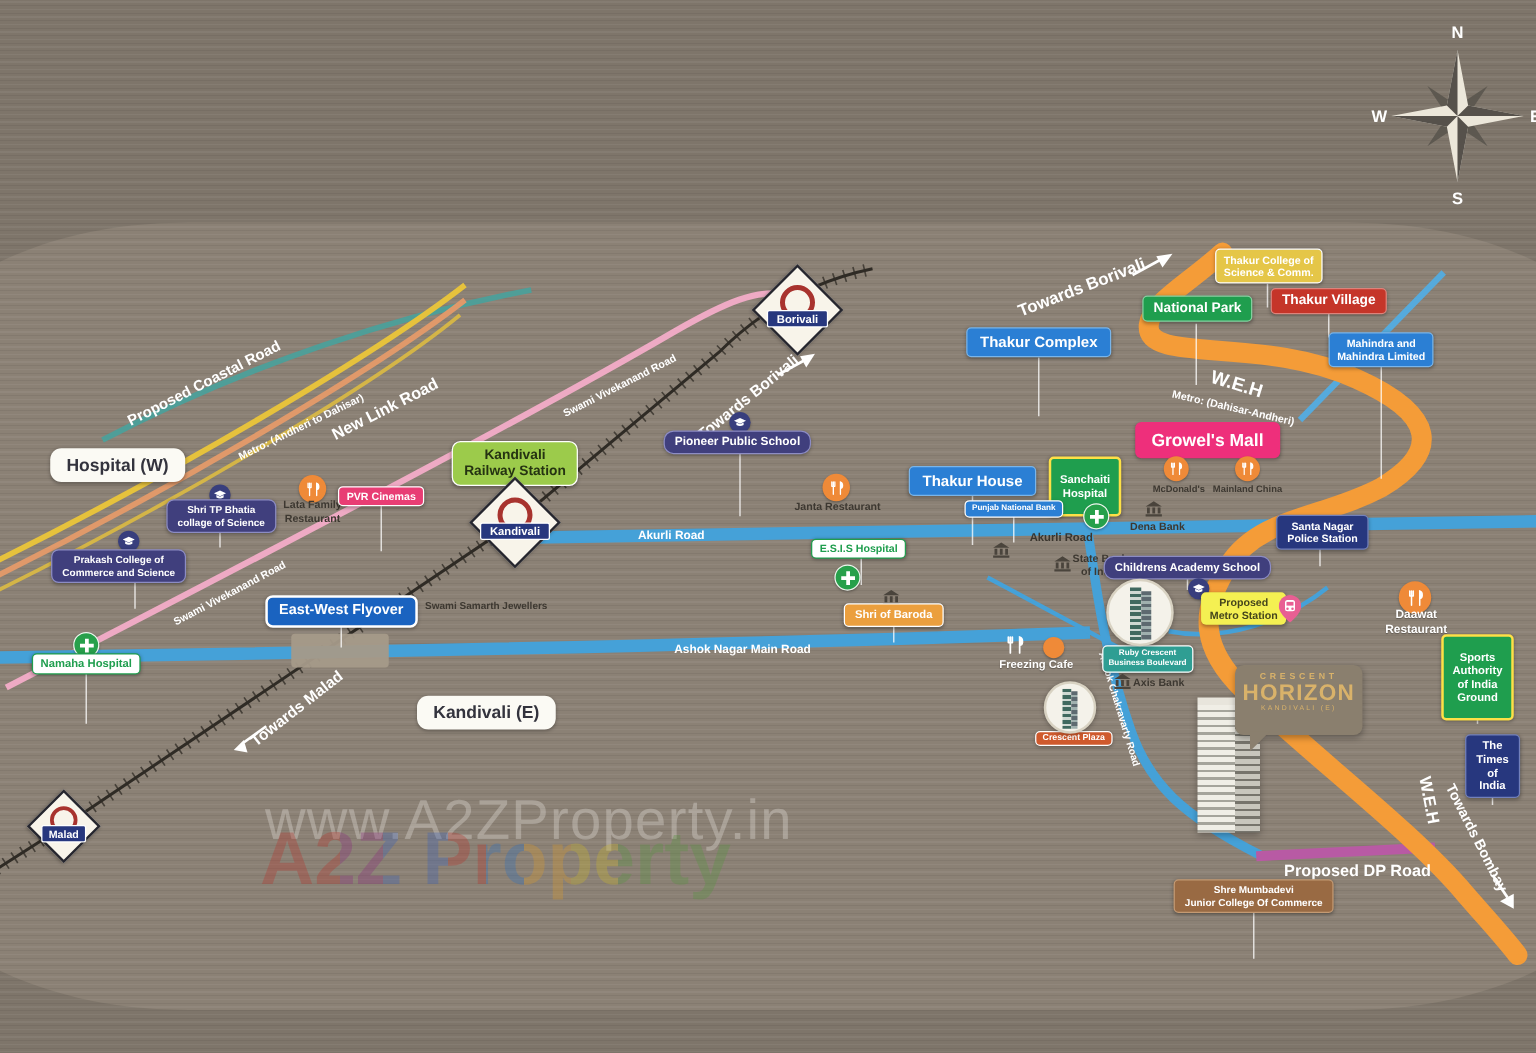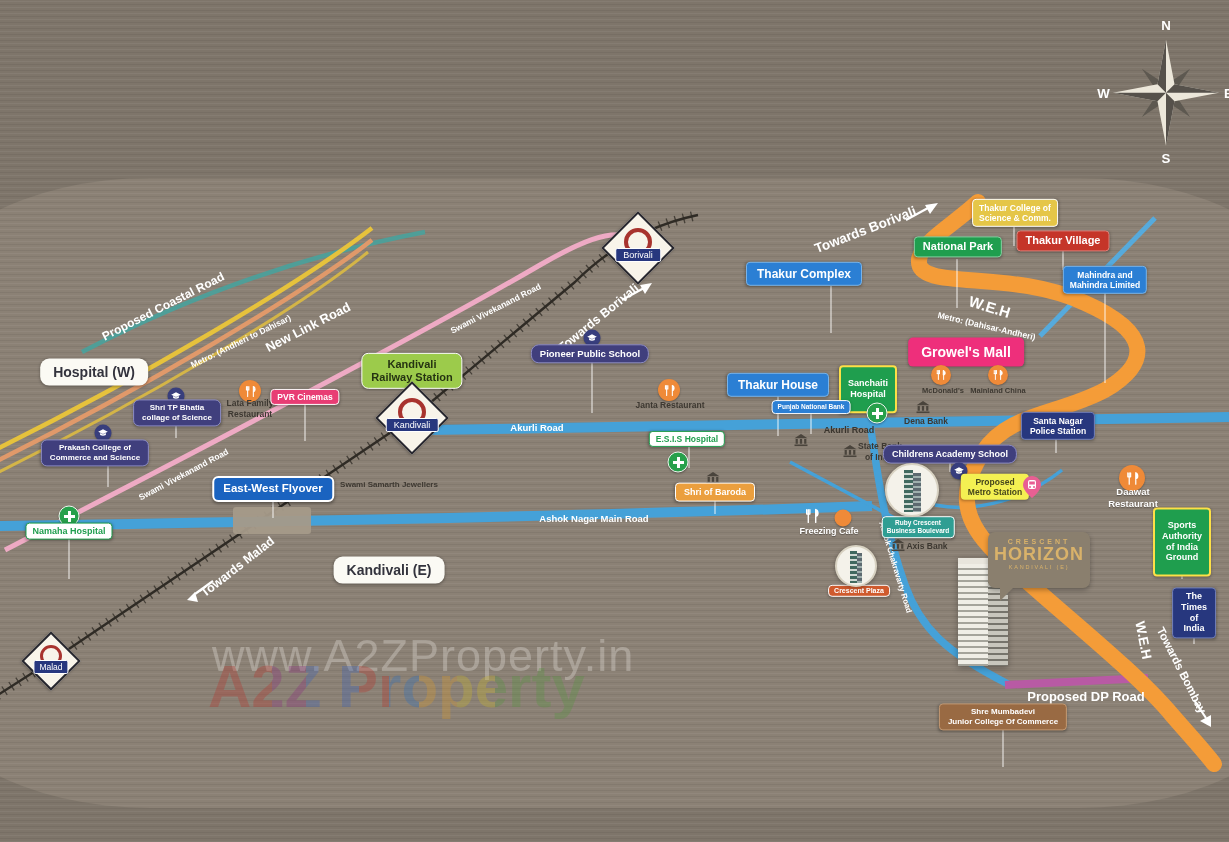--- a/index.html
+++ b/index.html
@@ -46,21 +46,21 @@
   .i-circle-orange{border-radius:50%;background:#ef8a38;box-shadow:0 1px 2px rgba(0,0,0,.3);}
   .i-circle-navy{width:17px;height:17px;border-radius:50%;background:#383e7d;box-shadow:0 1px 2px rgba(0,0,0,.3);}
   .i-plus{width:19px;height:19px;border-radius:50%;background:#27a04b;border:1.5px solid #eef7ef;box-shadow:0 1px 2px rgba(0,0,0,.3);}
   .i-plus::before,.i-plus::after{content:"";position:absolute;left:50%;top:50%;background:#fff;transform:translate(-50%,-50%);}
   .i-plus::before{width:11px;height:3px;}
   .i-plus::after{width:3px;height:11px;}
   
   .station{position:absolute;transform:translate(-50%,-50%);width:62px;height:62px;z-index:6;}
   .station .diamond{position:absolute;inset:5px;background:#f8f4ea;border:2px solid #26262e;transform:rotate(45deg);box-shadow:0 1px 3px rgba(0,0,0,.3);}
   .station .ring{position:absolute;left:50%;top:40%;width:20px;height:20px;border:4px solid #a8332e;border-radius:50%;transform:translate(-50%,-50%);}
-  .station .band{position:absolute;left:50%;top:62%;transform:translate(-50%,-50%);background:#27377e;color:#fff;font-size:9px;font-weight:normal;padding:1px 7px;border:1px solid #fff;border-radius:2px;white-space:nowrap;}
+  .station .band{position:absolute;left:50%;top:62%;transform:translate(-50%,-50%);background:#27377e;color:#fff;font-size:9px;font-weight:bold;padding:1px 7px;border:1px solid #fff;border-radius:2px;white-space:nowrap;}
   .station.small{width:52px;height:52px;}
   .station.small .ring{width:16px;height:16px;border-width:3.5px;}
   .station.small .band{font-size:8.5px;padding:1px 5px;}
   
   .bcircle{position:absolute;transform:translate(-50%,-50%);border-radius:50%;background:#f4f2ea;border:2px solid #d8d2c2;box-shadow:0 1px 4px rgba(0,0,0,.3);overflow:hidden;z-index:5;}
   .bcircle .b1{position:absolute;left:34%;top:10%;width:18%;height:84%;background:repeating-linear-gradient(180deg,#40695f 0 3px,#cfd8d2 3px 5px);}
   .bcircle .b2{position:absolute;left:52%;top:16%;width:15%;height:78%;background:repeating-linear-gradient(180deg,#5d6a70 0 3px,#9fb0ae 3px 5px);}
   .tower{position:absolute;left:950px;top:556px;width:68px;height:112px;z-index:5;filter:drop-shadow(0 2px 3px rgba(0,0,0,.3));}
   .tower .fl{position:absolute;left:8px;top:8px;width:30px;height:102px;background:repeating-linear-gradient(180deg,#f0eee6 0 4px,#a5a49b 4px 6px);}
   .tower .fr{position:absolute;left:38px;top:3px;width:20px;height:107px;background:repeating-linear-gradient(180deg,#c8c6bd 0 4px,#76746c 4px 6px);}
@@ -256,21 +256,21 @@
     <div class="caption cap-dark" style="left:670px;top:405px">Janta Restaurant</div>
     <div class="pbox b-wgreen" style="left:687px;top:439px">E.S.I.S Hospital</div>
     <div class="icon i-plus" style="left:678px;top:462px"></div>
     <div class="icon" style="left:713px;top:478px;color:#4a443c">
         <svg width="15" height="13">
           <use href="#sym-bank"></use>
         </svg>
       </div>
     <div class="pbox b-orange" style="left:715px;top:492px">Shri of Baroda</div>
 
-    <div class="pbox b-blue-lg" style="left:804px;top:274px">Thakur Complex</div>
+    <div class="pbox b-blue-lg" style="left:831px;top:274px">Thakur Complex</div>
     <div class="pbox b-green" style="left:958px;top:247px">National Park</div>
     <div class="pbox b-yellow" style="left:1015px;top:213px">Thakur College of
 Science &amp; Comm.</div>
     <div class="pbox b-red" style="left:1063px;top:241px">Thakur Village</div>
     <div class="pbox b-blue-2l" style="left:1105px;top:280px">Mahindra and
 Mahindra Limited</div>
     <div class="pbox b-pink" style="left:966px;top:352px">Growel's Mall</div>
     <div class="pbox b-blue-lg" style="left:778px;top:385px">Thakur House</div>
     <div class="pbox b-green-2l" style="left:868px;top:389px">Sanchaiti
 Hospital</div>

